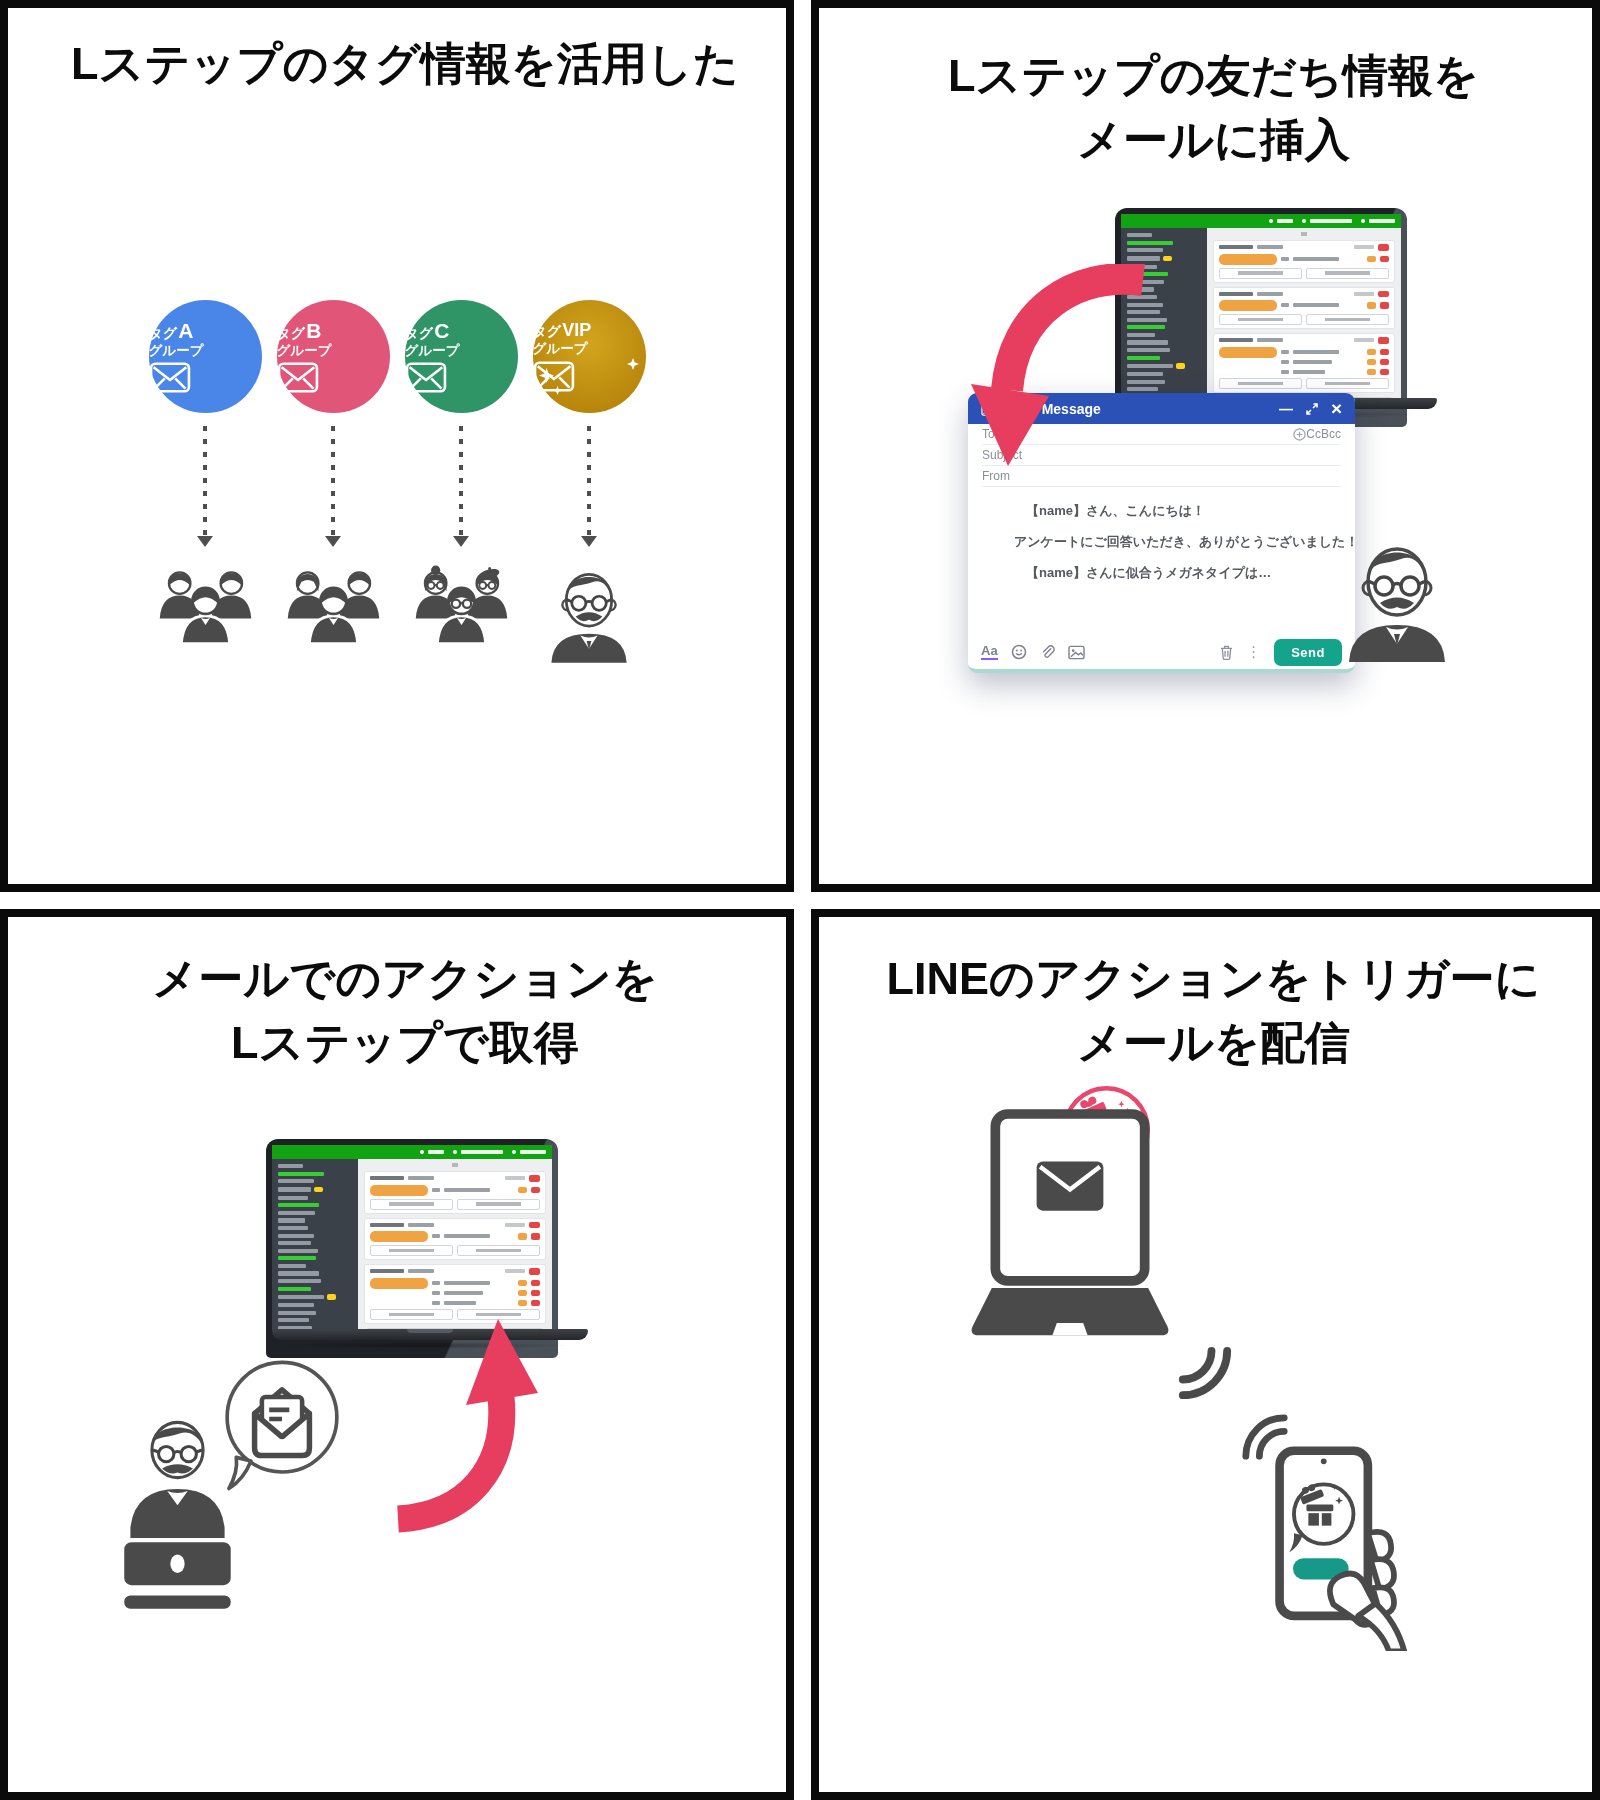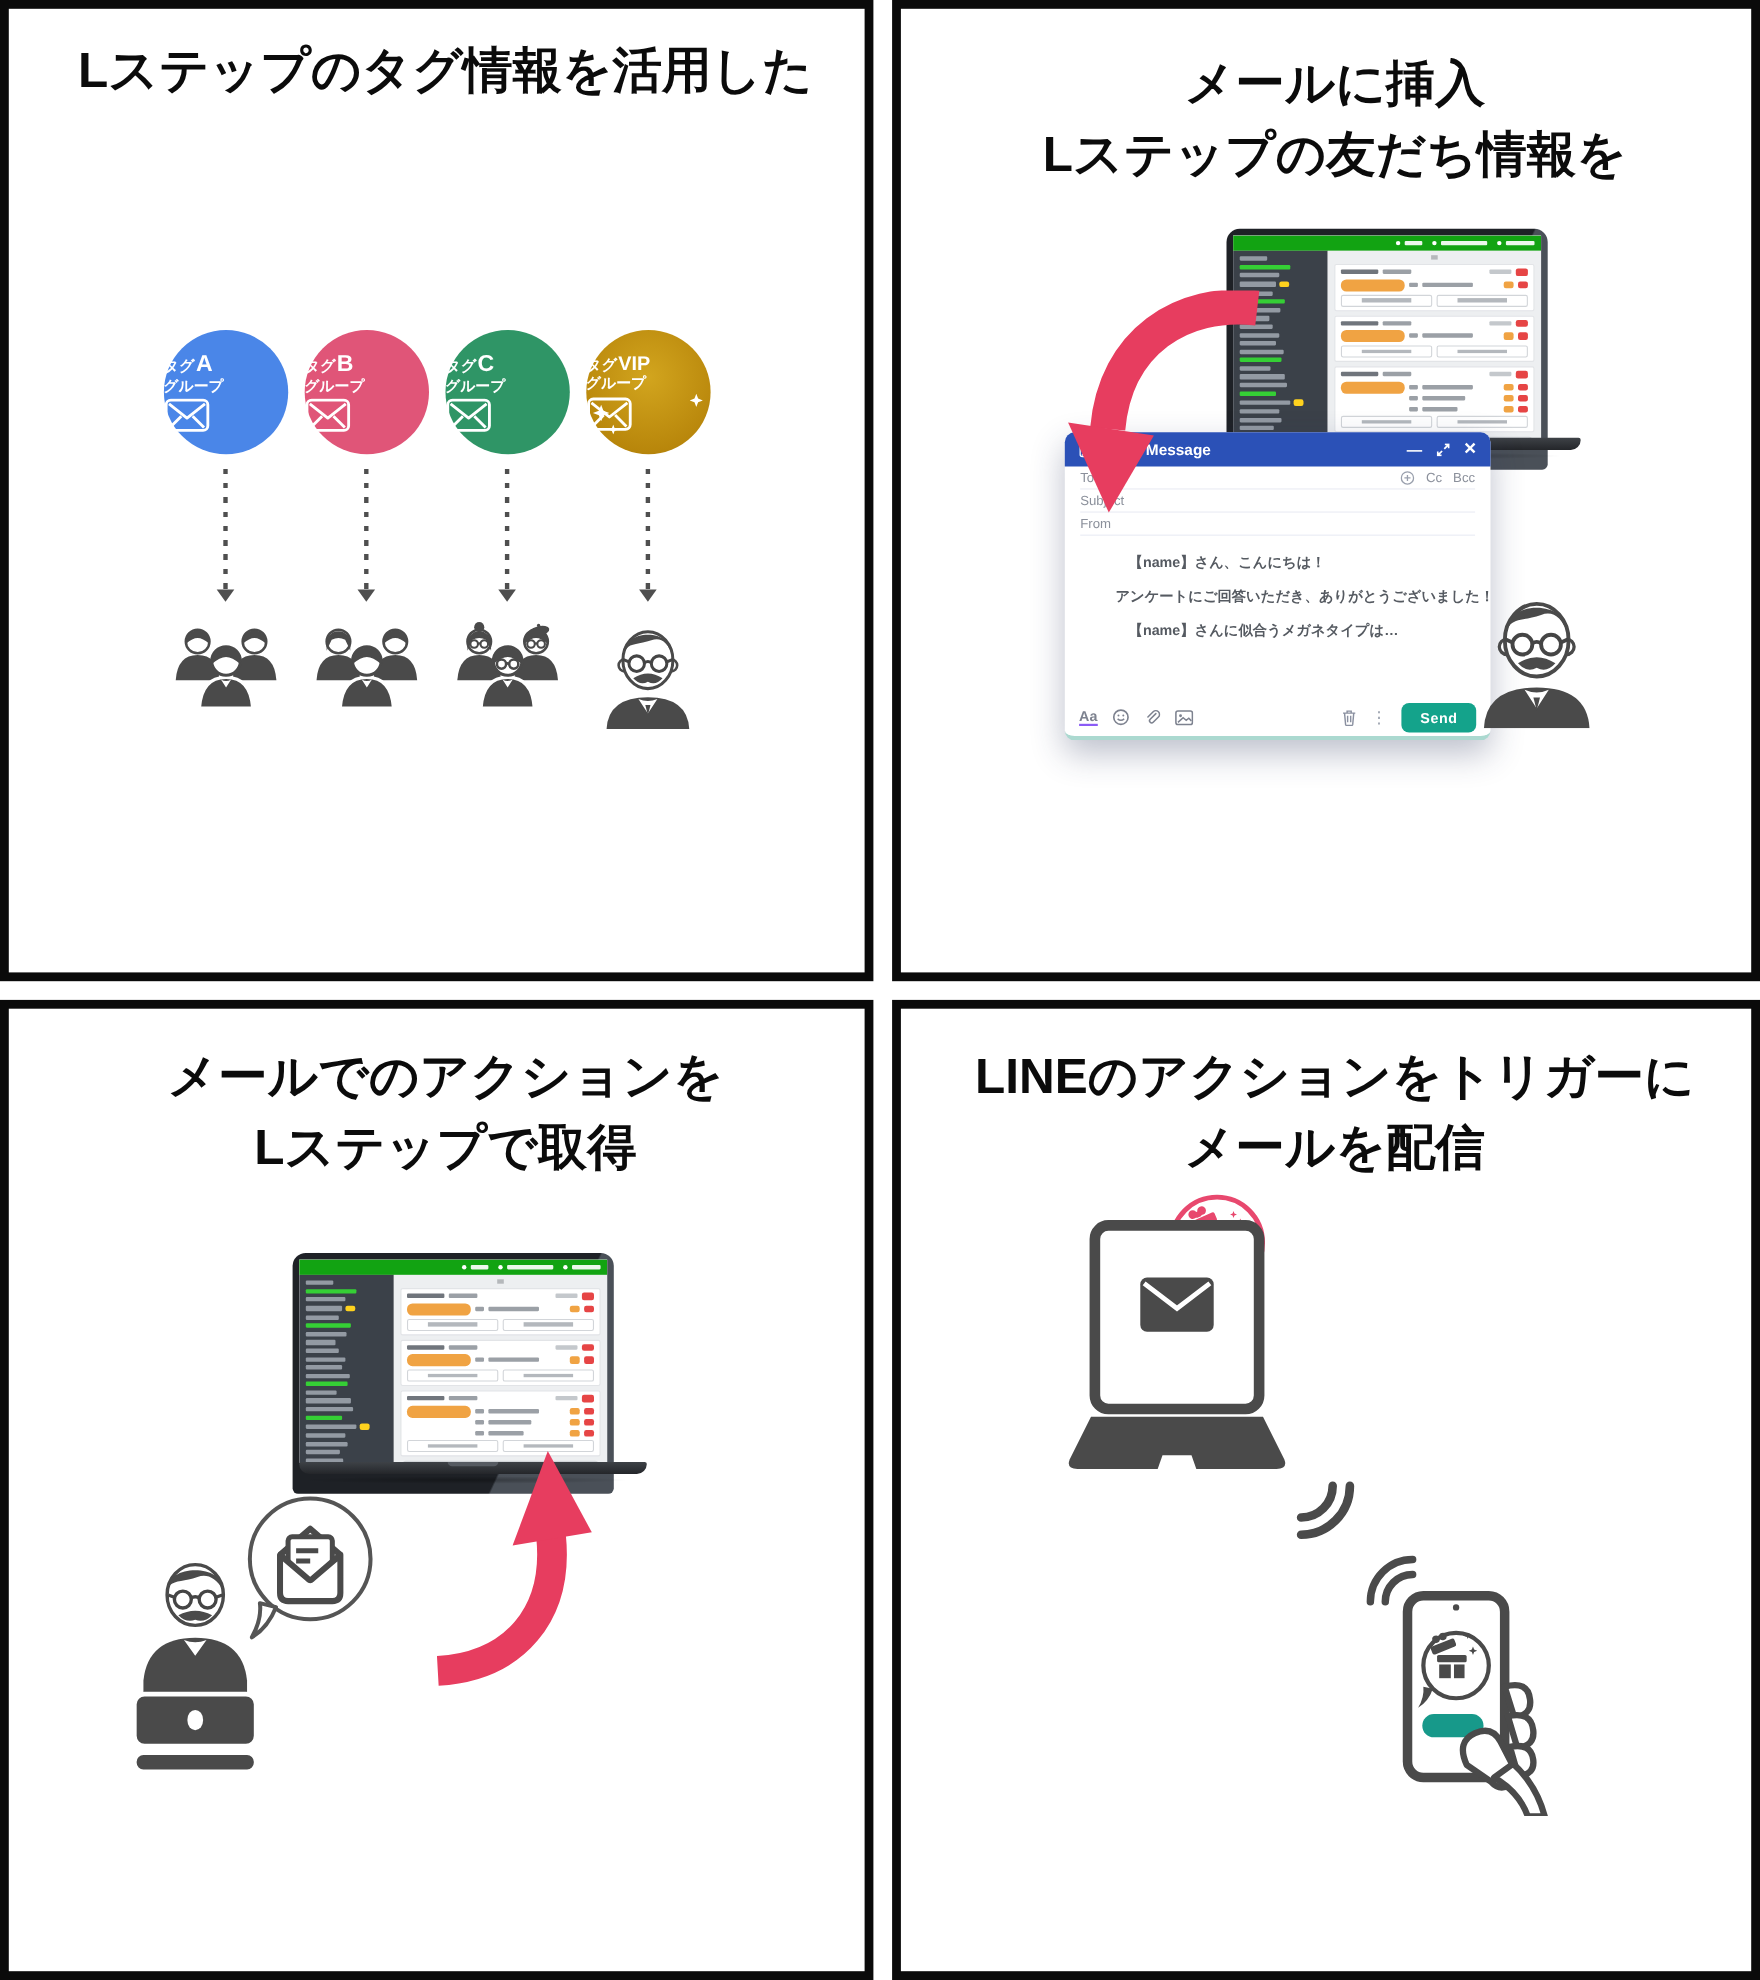--- a/index.html
+++ b/index.html
@@ -68,21 +68,21 @@
   .mailwin{position:absolute;left:149px;top:385px;width:387px;height:280px;background:#fff;border-radius:9px;
            box-shadow:0 12px 30px rgba(40,50,90,.30);box-sizing:border-box;border-bottom:4px solid #abd9d0;}
   .mw-head{height:31px;background:#2b51b7;border-radius:9px 9px 0 0;display:flex;align-items:center;
            padding:0 13px;gap:9px;color:#fff;}
   .mw-title{font-size:14px;font-weight:bold;}
   .mw-controls{margin-left:auto;display:flex;align-items:center;gap:13px;}
   .mw-min{font-size:14px;font-weight:bold;line-height:1;}
   .mw-close{font-size:19px;font-weight:bold;line-height:1;}
   .mw-row{margin:0 14px;height:20px;display:flex;align-items:center;border-bottom:1px solid #e9ecf4;
           font-size:12px;color:#8b909b;}
-  .mw-right{margin-left:auto;display:flex;gap:10px;align-items:center;color:#8b909b;}
+  .mw-right{margin-left:auto;display:flex;align-items:center;color:#8b909b;}
   .mw-body{padding:15px 8px 0 58px;}
   .mw-line{font-size:13px;font-weight:bold;color:#555a61;margin-bottom:13px;white-space:nowrap;}
   .mw-line.indent{margin-left:-12px;}
   .mw-foot{position:absolute;left:0;right:0;bottom:0;height:34px;display:flex;align-items:center;
            padding:0 13px;gap:13px;color:#7d828f;}
   .mw-aa{font-size:13px;font-weight:bold;border-bottom:2px solid #8b5cf6;line-height:1.1;}
   .mw-dots{font-size:15px;color:#9aa0ad;}
   .send-btn{background:#14a38b;color:#fff;font-weight:bold;font-size:13px;padding:6px 17px;border-radius:7px;
             border:none;letter-spacing:.5px;}
   .mw-foot .spacer{margin-left:auto;}
@@ -297,22 +297,22 @@
       <div class="people-cell">
         <svg viewBox="0 0 120 140" width="94" height="110">
             <use href="#man-bust"></use>
           </svg>
       </div>
     </div>
   </div>
 
   <div class="panel p2">
     <div class="ptitle">
+      <div>Lステップの友だち情報を</div>
       <div>メールに挿入</div>
-      <div>Lステップの友だち情報を</div>
     </div>
 
     <div class="laptop" id="laptop2">
         <div class="lap-frame">
           <div class="lap-inner">
             <div class="lap-green">
               <span class="gdot"></span>
               <span class="gbar" style="width:16px"></span>
               <span class="gdot"></span>
               <span class="gbar" style="width:42px"></span>

